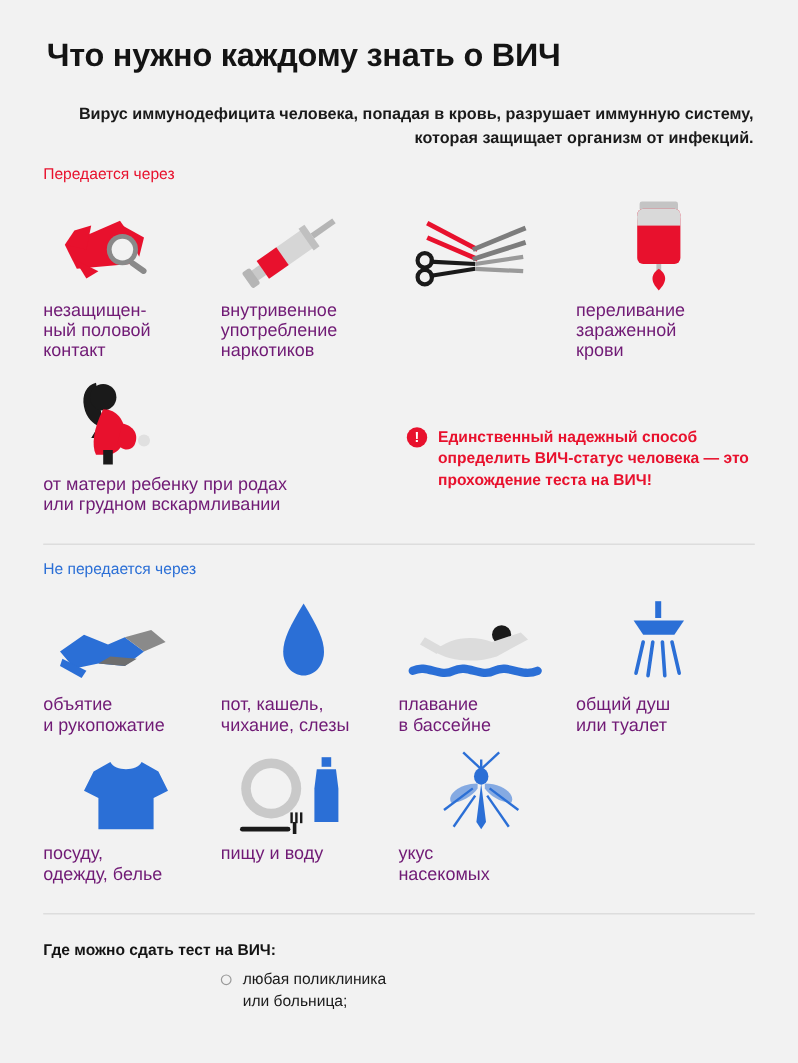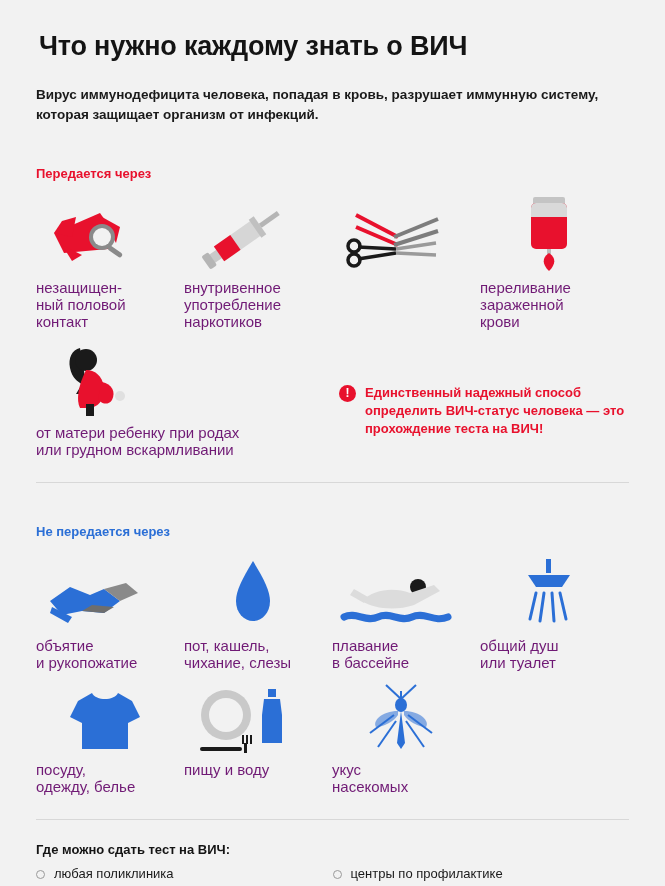--- a/index.html
+++ b/index.html
@@ -30,25 +30,26 @@
     letter-spacing: -0.2px;
     color: #141414;
   }
   .intro {
     margin-top: 22px;
     font-size: 13.5px;
     line-height: 20px;
     font-weight: bold;
     color: #1a1a1a;
     max-width: 592px;
+    text-align: right;
   }
   .section-head {
-    margin-top: 41px;
+    margin-top: 12px;
     font-size: 13px;
-    font-weight: bold;
+    font-weight: normal;
   }
   .section-head.red { color: #e8112d; }
   .section-head.blue { color: #2b6fd6; }
 
   .grid {
     display: flex;
     flex-wrap: wrap;
     margin-top: 8px;
   }
   .cell {
@@ -375,20 +376,15 @@
   <div class="divider"></div>
 
   <div class="footer-head">Где можно сдать тест на ВИЧ:</div>
 
   <div class="footer-cols">
     <div class="footer-col">
       <span class="bullet"></span>
       <span class="footer-text" style="white-space:pre-line">любая поликлиника
 или больница;</span>
     </div>
-    <div class="footer-col">
-      <span class="bullet"></span>
-      <span class="footer-text" style="white-space:pre-line">центры по профилактике
-и борьбе со СПИД.</span>
-    </div>
   </div>
 
 </div>
 
 </body></html>

